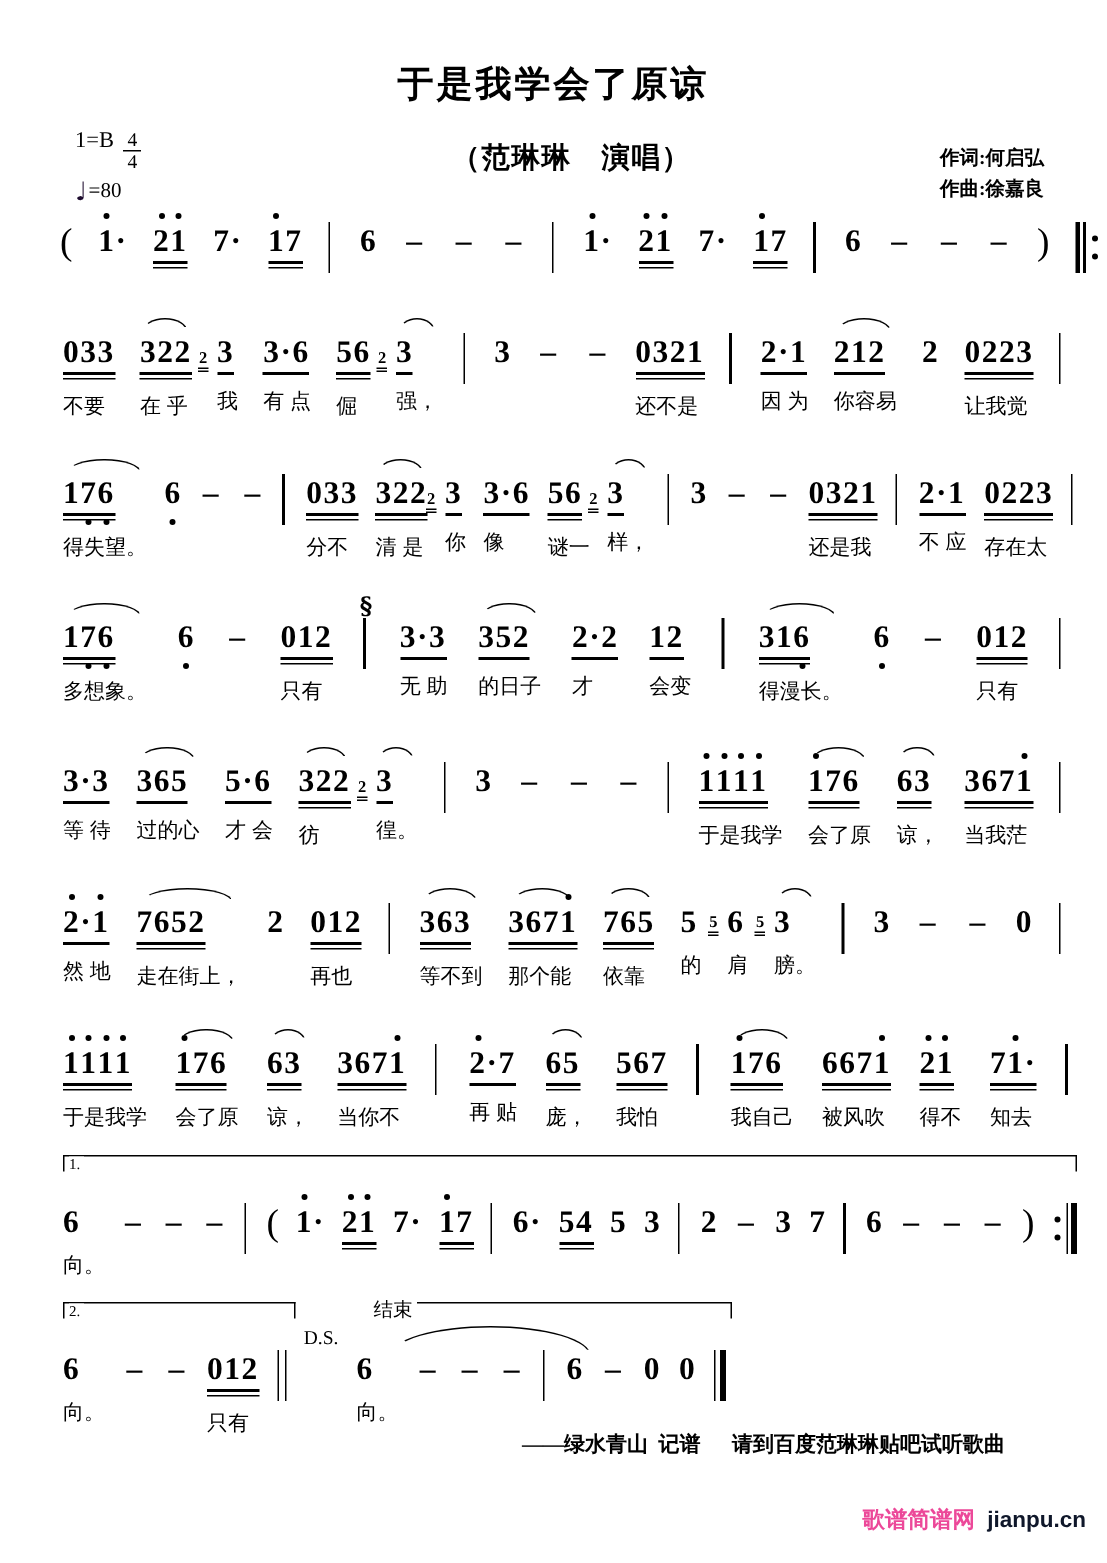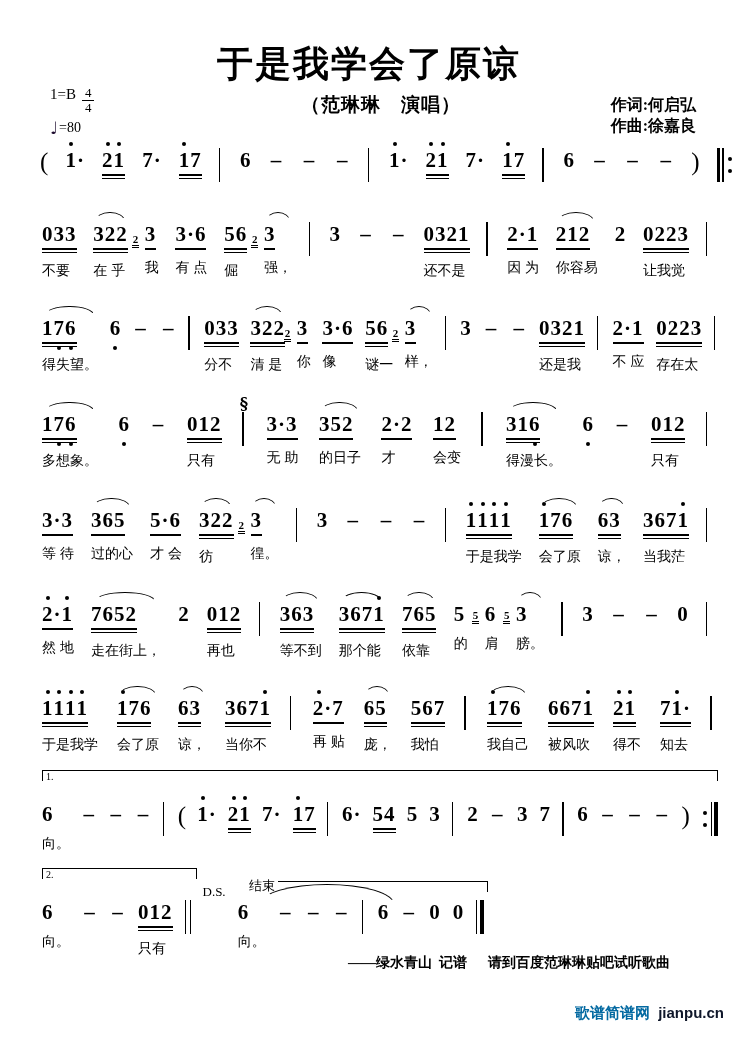--- a/index.html
+++ b/index.html
@@ -3,24 +3,24 @@
 <meta charset="utf-8">
 <style>
   html,body{margin:0;padding:0;background:#e8e8e8;}
   .sheet{
     position:relative;width:738px;height:1042px;background:#ffffff;
     font-family:"Liberation Serif","DejaVu Serif",serif;color:#000;overflow:hidden;
     margin:0 auto;
   }
   
   .title{position:absolute;top:40px;left:0;width:100%;text-align:center;
-    font-size:36px;font-weight:700;letter-spacing:2px;}
+    font-size:24px;font-weight:700;letter-spacing:2px;}
   .subtitle{position:absolute;top:92px;left:0;width:100%;text-align:center;
     font-size:19px;font-weight:600;letter-spacing:1px;padding-left:12px;}
-  .credits{position:absolute;top:94px;right:42px;font-size:16px;font-weight:700;line-height:21px;text-align:right;}
+  .credits{position:absolute;top:94px;right:42px;font-size:13px;font-weight:700;line-height:21px;text-align:right;}
   .keyblock{position:absolute;top:86px;left:50px;font-family:"Liberation Serif",serif;}
   .keyrow{font-size:15px;display:flex;gap:6px;}
   .frac{display:inline-flex;flex-direction:column;text-align:center;font-size:13px;line-height:14px;font-weight:400;}
   .frac .fnum{border-bottom:1px solid #000;padding:0 3px;}
   .temporow{font-size:14px;margin-top:3px;display:flex;align-items:center;}
   .qnote{font-family:"DejaVu Sans",sans-serif;font-size:17px;margin-right:1px;color:#1d0b2e;}
   
   .sysline{position:absolute;display:flex;align-items:flex-start;}
   .sysline.just{justify-content:space-between;}
   .sysline.padtop{padding-top:16px;}
@@ -886,21 +886,21 @@
             <div class="thin"></div>
             <div class="thick"></div>
           </div>
           <div class="lyr"></div>
         </div>
       </div>
       <div class="sysline padtop" style="top: 868px; left: 42px; width: 660px; gap: 12px;">
         <div class="volta" style="left: 0px; width: 155px; top: 0px;">
           <span class="vlabel">2.</span>
         </div>
-        <div class="coda" style="left: 205px; width: 241px; top: 13px;">
+        <div class="coda" style="left: 205px; width: 241px; top: 0px;">
           <span class="vlabel">结束</span>
         </div>
         <div class="bigtie" style="left: 218px; width: 134px; top: 16px;"></div>
         <div class="tk">
           <div class="orn"></div>
           <div class="numwrap"><span class="num"><span class="ch">6</span></span></div>
           <div class="lyr">向。</div>
         </div>
         <div class="tk">
           <div class="orn"></div>
@@ -973,16 +973,16 @@
         <div class="tk">
           <div class="orn"></div>
           <div class="final-line"></div>
           <div class="lyr"></div>
         </div>
       </div>
     </div>
 
   <div class="credit-foot">——绿水青山  记谱      请到百度范琳琳贴吧试听歌曲</div>
   <div class="watermark">
-    <span class="wm-site" style="color: #0369a1;">歌谱简谱网</span>
+    <span class="wm-site" style="color: #ec4899;">歌谱简谱网</span>
     <span class="wm-domain" style="color: #0f172a;">jianpu.cn</span>
   </div>
 </div>
 
 </body></html>

